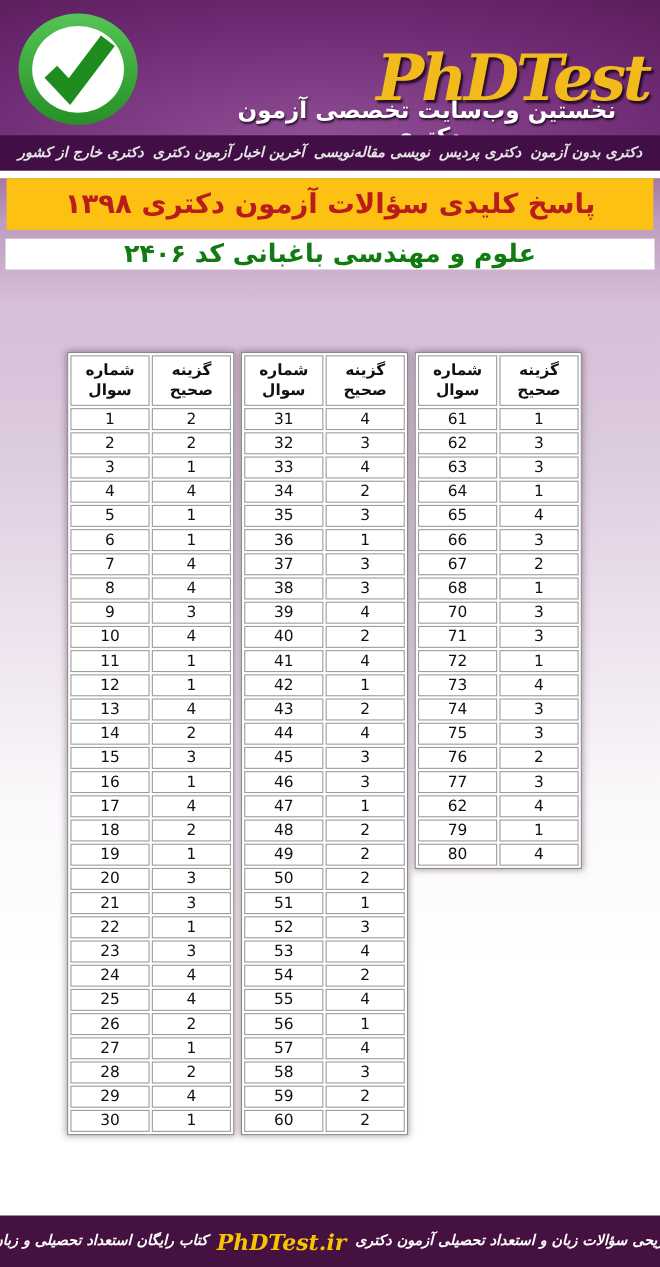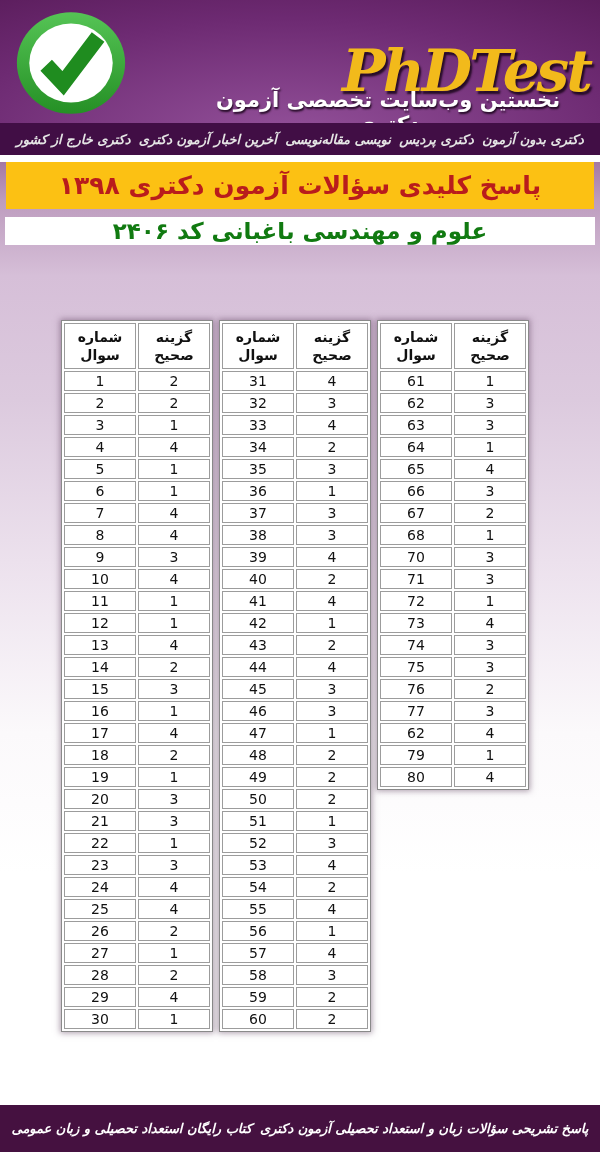--- a/index.html
+++ b/index.html
@@ -462,14 +462,15 @@
             <td>80</td>
             <td>4</td>
           </tr>
         </tbody>
     </table>
   </div>
 </div>
 
 <div class="footer">
   <span class="footer-text">پاسخ تشریحی سؤالات زبان و استعداد تحصیلی آزمون دکتری</span>
+  <span class="footer-site">PhDTest.ir</span>
   <span class="footer-text">کتاب رایگان استعداد تحصیلی و زبان عمومی</span>
 </div>
 
 </body></html>

